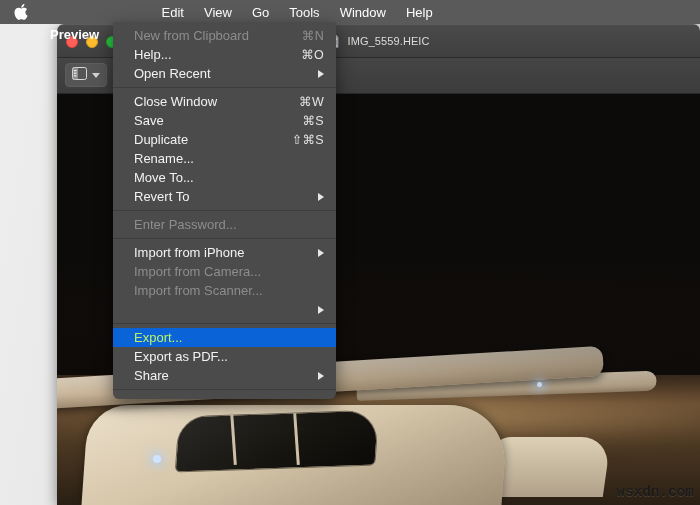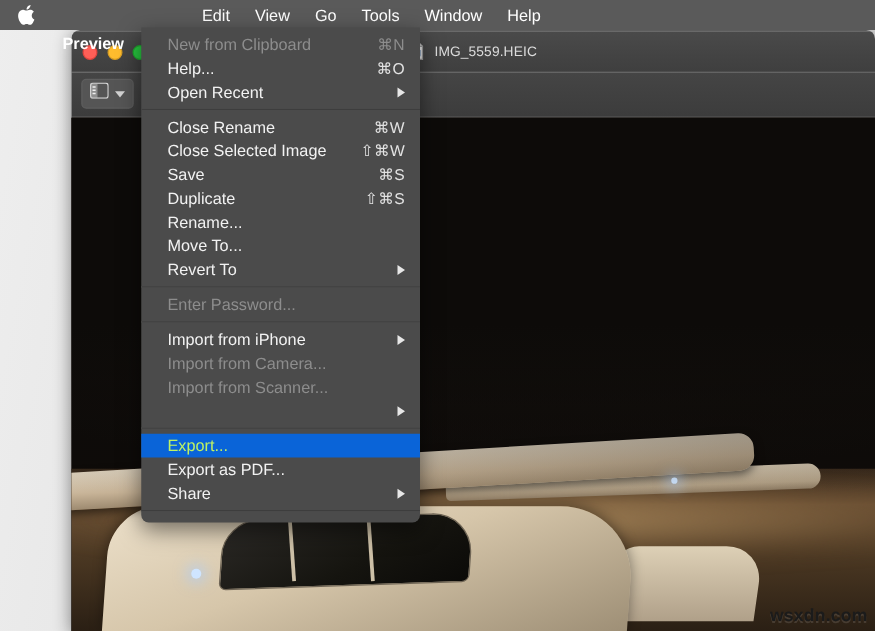--- a/index.html
+++ b/index.html
@@ -150,20 +150,21 @@
   .dark-over {
     position: absolute; left: 0; right: 0; top: 0; height: 300px;
     background: linear-gradient(#0d0b09 55%, rgba(13,11,9,0) 100%);
   }
 
   .watermark {
     position: absolute; right: 6px; bottom: 5px;
     font-size: 14px; font-weight: bold; color: #1b1b1b;
     letter-spacing: .2px;
     text-shadow: 0 1px 0 rgba(255,255,255,.12);
+    font-family: Liberation Mono, monospace;
   }
 
   
   .menubar {
     position: absolute; left: 0; top: 0; width: 700px; height: 24px;
     background: #5a5a5a;
     display: flex; align-items: stretch;
     font-size: 13px; color: #ffffff;
     z-index: 40;
   }
@@ -302,26 +303,22 @@
       <div class="menu-row">
         <span class="label">Help...</span>
         <span class="shortcut">⌘O</span>
       </div>
       <div class="menu-row">
         <span class="label">Open Recent</span>
         <span class="arrow"></span>
       </div>
       <div class="menu-sep"></div>
       <div class="menu-row">
-        <span class="label">Close Rename</span>
+        <span class="label">Close Window</span>
         <span class="shortcut">⌘W</span>
-      </div>
-      <div class="menu-row">
-        <span class="label">Close Selected Image</span>
-        <span class="shortcut">⇧⌘W</span>
       </div>
       <div class="menu-row">
         <span class="label">Save</span>
         <span class="shortcut">⌘S</span>
       </div>
       <div class="menu-row">
         <span class="label">Duplicate</span>
         <span class="shortcut">⇧⌘S</span>
       </div>
       <div class="menu-row">

